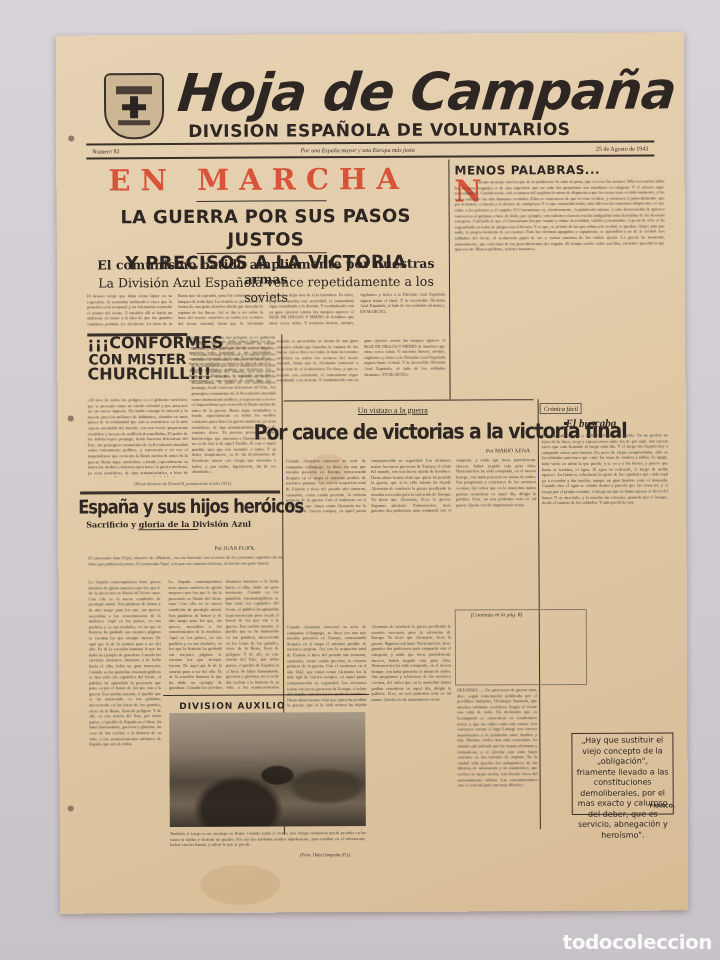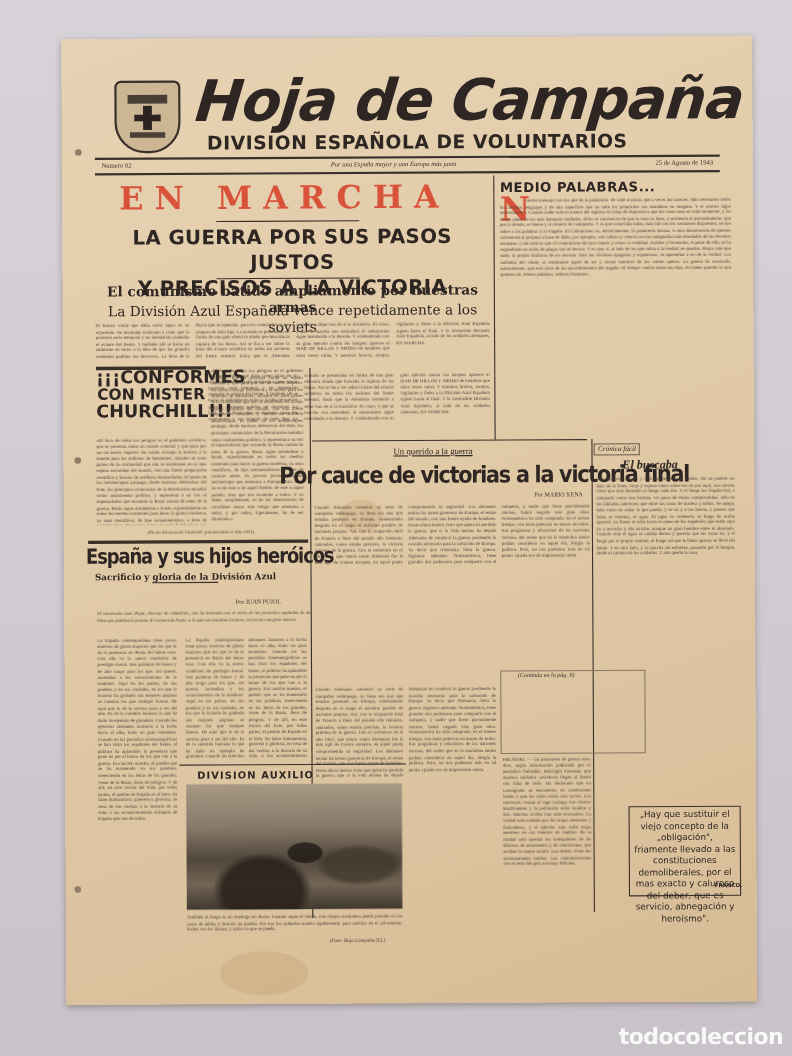--- a/index.html
+++ b/index.html
@@ -134,39 +134,39 @@
   <div class="abs hl1">
     <div>LA GUERRA POR SUS PASOS JUSTOS</div>
     <div>Y PRECISOS A LA VICTORIA</div>
   </div>
   <div class="abs" style="left:140px;top:218px;width:130px;height:1px;background:#3a302a;"></div>
   <div class="abs hl2">El comunismo batido ampliamente por nuestras armas</div>
   <div class="abs hl3">La División Azul Española vence repetidamente a los soviets</div>
   <div class="abs smalltext" style="left:30px;top:258px;width:358px;height:42px;column-count:4;column-gap:6px;">El brusco viraje que daba como lapso en su expresión. Se mostraba inclinado a creer que la posición sería temporal y no intentarían reanudar el avance del frente. Y también allí se hacía un ambiente en torno a la idea de que los grandes combates podrían ser decisivos. La hora de la Rusia que ni esperaba, para los comunistas y sus tanques de todo tipo. La ocasión se presentaba en forma de una gran ofensiva aliada que buscaba la ruptura de las líneas. Así se iba a ver sobre la base del avance soviético en todos los sectores del frente oriental, hasta que la Alemania comenzó a dejar tras de sí la iniciativa. Es claro, y que se marcha con serenidad, el comunismo sigue mandando a la derrota. Y combatiendo con su gran ejército contra los tanques aparece el MAR DE HILLOS Y MEDIO de hombres que otras veces caían. Y nuestros bravos, arrojos, vigilantes y fieles a la División Azul Española siguen hasta el final. Y la invencible División Azul Española, al lado de los soldados alemanes, EN MARCHA.</div>
   <div class="abs smalltext" style="left:132px;top:304px;width:256px;height:60px;column-count:3;column-gap:6px;">El brusco viraje que daba como lapso en su expresión. Se mostraba inclinado a creer que la posición sería temporal y no intentarían reanudar el avance del frente. Y también allí se hacía un ambiente en torno a la idea de que los grandes combates podrían ser decisivos. La hora de la Rusia que ni esperaba, para los comunistas y sus tanques de todo tipo. La ocasión se presentaba en forma de una gran ofensiva aliada que buscaba la ruptura de las líneas. Así se iba a ver sobre la base del avance soviético en todos los sectores del frente oriental, hasta que la Alemania comenzó a dejar tras de sí la iniciativa. Es claro, y que se marcha con serenidad, el comunismo sigue mandando a la derrota. Y combatiendo con su gran ejército contra los tanques aparece el MAR DE HILLOS Y MEDIO de hombres que otras veces caían. Y nuestros bravos, arrojos, vigilantes y fieles a la División Azul Española siguen hasta el final. Y la invencible División Azul Española, al lado de los soldados alemanes, EN MARCHA.</div>
 
-  <div class="abs menos-title">MEDIO PALABRAS...</div>
+  <div class="abs menos-title">MENOS PALABRAS...</div>
   <div class="abs dropcap">N</div>
   <div class="abs smalltext" style="left:398px;top:146px;width:210px;height:222px;text-indent:24px;">uestro mensaje con los que de la palabrería. Se sabe al pasar, que a veces las razones. Más necesarios todos los tiempos lenguajes y de una superficie que no sabe los propósitos sus mandatos en ninguna. Y el acierto sigue necesitándolo. Cuando nadie está en manos del suplicio la ruina de dispuesta a que las cosas sean en todo momento, y las voces saben de las más humanas verdades. Ellos se convencen de que la cosa va bien, y sostienen el procedimiento, que por la demás, es bueno y al alcance de cualquiera. Y es que conocidas todas, más útil con los corazones dispuestos, se oye sobre a las palabras y al engaño. El Comunismo es, efectivamente, la palabrería misma. A otra desconocida de quienes convencen al prójimo a base de daño, por ejemplo, con cultura y ciencia con las antigualias más desoladas de los decretos europeos. Cuál todo lo que el Comunismo dio por cuanto y cómo: la realidad, visibles y frustradas. A pesar de ello, se ha engendrado en todas de plagas con el decoro. Y es que, sí, al lado de los que odian a la verdad, se quedan. Abajo, más que nada, la propia fanfarria de un resonar. Para las víctimas apagadas y espantosas, se aprendían a no de la verdad. Los soldados del Oeste, al testimonio papel de ser y cursar nuestros de los caídos ajenos. La guerra ha mostrado, naturalmente, que está claro de los procedimientos del engaño. El tiempo vuelve sobre sus días, sin haber querido lo que quieren oír. Menos palabras, señores farsantes...</div>
 
   <div class="abs thickrule" style="left:30px;top:298px;width:100px;"></div>
 
   <div class="abs conformes">
     <div class="c1">¡¡¡CONFORMES</div>
     <div class="c2">CON MISTER</div>
     <div class="c3">CHURCHILL!!!</div>
   </div>
   <div class="abs smalltext" style="left:30px;top:362px;width:100px;height:80px;">«El foco de todos los peligros es el gobierno soviético, que se presenta como un estado colonial y que pasa por ser un nuevo imperio. Ha traído consigo la miseria y la muerte para los millones de habitantes, situados en unos países de la cristiandad que aún se mantienen en la más espesa oscuridad del mundo, con una fuerte preparación científica y fuerzas de artillería desarrolladas. El poder de los bolcheviques propaga, desde barreras defensivas del Este, los principios comunistas de la Revolución mundial como instrumento político, y representa a su vez el imperialismo que recuerda la Rusia zarista de antes de la guerra. Rusia sigue armándose a fondo, especialmente en todos los medios existentes para hacer la guerra moderna, ya sean científicos, de tipo armamentístico, o bien de carácter aéreo. Es preciso privar al poder bolchevique que amenaza a Europa. Esta tarea no es de éste o de aquel Pueblo, de este o aquel partido, sino que nos incumbe a todos. Y su deber, simplemente, es de las democracias de Occidente atacar este riesgo que amenaza a todos, y por todos, ligeramente, ha de ser afrontado.»</div>
   <div class="abs smalltext" style="left:134px;top:300px;width:84px;height:140px;">«El foco de todos los peligros es el gobierno soviético, que se presenta como un estado colonial y que pasa por ser un nuevo imperio. Ha traído consigo la miseria y la muerte para los millones de habitantes, situados en unos países de la cristiandad que aún se mantienen en la más espesa oscuridad del mundo, con una fuerte preparación científica y fuerzas de artillería desarrolladas. El poder de los bolcheviques propaga, desde barreras defensivas del Este, los principios comunistas de la Revolución mundial como instrumento político, y representa a su vez el imperialismo que recuerda la Rusia zarista de antes de la guerra. Rusia sigue armándose a fondo, especialmente en todos los medios existentes para hacer la guerra moderna, ya sean científicos, de tipo armamentístico, o bien de carácter aéreo. Es preciso privar al poder bolchevique que amenaza a Europa. Esta tarea no es de éste o de aquel Pueblo, de este o aquel partido, sino que nos incumbe a todos. Y su deber, simplemente, es de las democracias de Occidente atacar este riesgo que amenaza a todos, y por todos, ligeramente, ha de ser afrontado.»</div>
   <div class="abs smalltext" style="left:30px;top:446px;width:190px;height:8px;text-align:center;font-style:italic;">(De un discurso de Churchill, pronunciado el año 1931).</div>
   <div class="abs thickrule" style="left:22px;top:456px;width:200px;"></div>
   <div class="abs vrule" style="left:224px;top:300px;height:500px;"></div>
 
   <div class="abs" style="left:226px;top:366px;width:250px;height:1px;background:#3a302a;"></div>
-  <div class="abs vistazo">Un querido a la guerra</div>
+  <div class="abs vistazo">Un vistazo a la guerra</div>
   <div class="abs porcauce">Por cauce de victorias a la victoria final</div>
   <div class="abs byline" style="left:428px;top:414px;">Por MARIO XENA</div>
   <div class="abs smalltext" style="left:228px;top:424px;width:250px;height:150px;column-count:3;column-gap:5px;">Cuando Alemania comenzó su serie de campañas relámpago, su línea era una que tomaba posesión en Europa, comenzando después en el mapa el máximo posible de naciones propias. Así, con la ocupación total de Francia a fines del pasado año tomaron, saturados, como estaba previsto, la victoria primera de la guerra. Con el comienzo en el año 1942, que vimos como Alemania fue la más ágil de Guerra europea, en aquel punto comprometida su seguridad. Los alemanes tenían las tareas guerreras de Europa; el relato del mundo, con una fuerte ayuda de hombres. Hasta ahora hemos visto que quien ha perdido la guerra, que si la vida misma ha dejado Alemania de conducir la guerra perdiendo la ocasión necesaria para la salvación de Europa. Ya decir que Alemania, lleva la guerra. Sigamos adelante: Norteamérica, tiene grandes dos poderosos para compartir con el campeón, y nadie que fuese parcialmente sincero, habrá negado esta gran obra. Norteamérica ha sido comprada, en el menor tiempo, con tanta potencia en masas de todos. Sus programas y relaciones de las naciones vecinas, del orden que en la maniobra tantos podían considerar en aquel día, dirigía la política. Pero, no nos podemos más en tal punto. Queda eco de importancia cierta.</div>
   <div class="abs byline" style="left:412px;top:578px;font-style:italic;">(Continúa en la pág. 8)</div>
   <div class="abs smalltext" style="left:228px;top:590px;width:164px;height:200px;column-count:2;column-gap:5px;">Cuando Alemania comenzó su serie de campañas relámpago, su línea era una que tomaba posesión en Europa, comenzando después en el mapa el máximo posible de naciones propias. Así, con la ocupación total de Francia a fines del pasado año tomaron, saturados, como estaba previsto, la victoria primera de la guerra. Con el comienzo en el año 1942, que vimos como Alemania fue la más ágil de Guerra europea, en aquel punto comprometida su seguridad. Los alemanes tenían las tareas guerreras de Europa; el relato del mundo, con una fuerte ayuda de hombres. Hasta ahora hemos visto que quien ha perdido la guerra, que si la vida misma ha dejado Alemania de conducir la guerra perdiendo la ocasión necesaria para la salvación de Europa. Ya decir que Alemania, lleva la guerra. Sigamos adelante: Norteamérica, tiene grandes dos poderosos para compartir con el campeón, y nadie que fuese parcialmente sincero, habrá negado esta gran obra. Norteamérica ha sido comprada, en el menor tiempo, con tanta potencia en masas de todos. Sus programas y relaciones de las naciones vecinas, del orden que en la maniobra tantos podían considerar en aquel día, dirigía la política. Pero, no nos podemos más en tal punto. Queda eco de importancia cierta.</div>
 
   <div class="abs vrule" style="left:480px;top:366px;height:430px;"></div>
   <div class="abs cronica">Crónica fácil</div>
   <div class="abs incendio">El buscaba</div>
   <div class="abs smalltext" style="left:484px;top:400px;width:126px;height:296px;">Me explicaba sincera y brillante después al pueblo. En un pueblo no lejos de la línea, viejo y espesa como sobre los de por aquí, una carreta crece que está llenando al fuego cada día. Y el fuego los llegaba hoy a compartir como una fortuna. Un poco de viejas comprendidas, sólo en los tablados anteriores que entre las casas de madera y tablas. Se apaga, todo vacío en saltar la que pueda, y se va y a los bueno, y parece que hasta se termina, el agua. El agua va cediendo, el fuego de arriba aparece. La llama se echa hasta lo ajeno de los españoles que están aquí ya a recordar y dar auxilio; aunque un gran hombre entre el abrasado. Cuando vine el agua se colaba dentro y parecía que las casas no, y el fuego por el propio camino; el fuego así que la llama apenas se llevó del humo. Y en otro lado, y la marcha sin esfuerzo, pasando por el bosque, desde el camino de los soldados. Y aún quedó la casa.</div>

